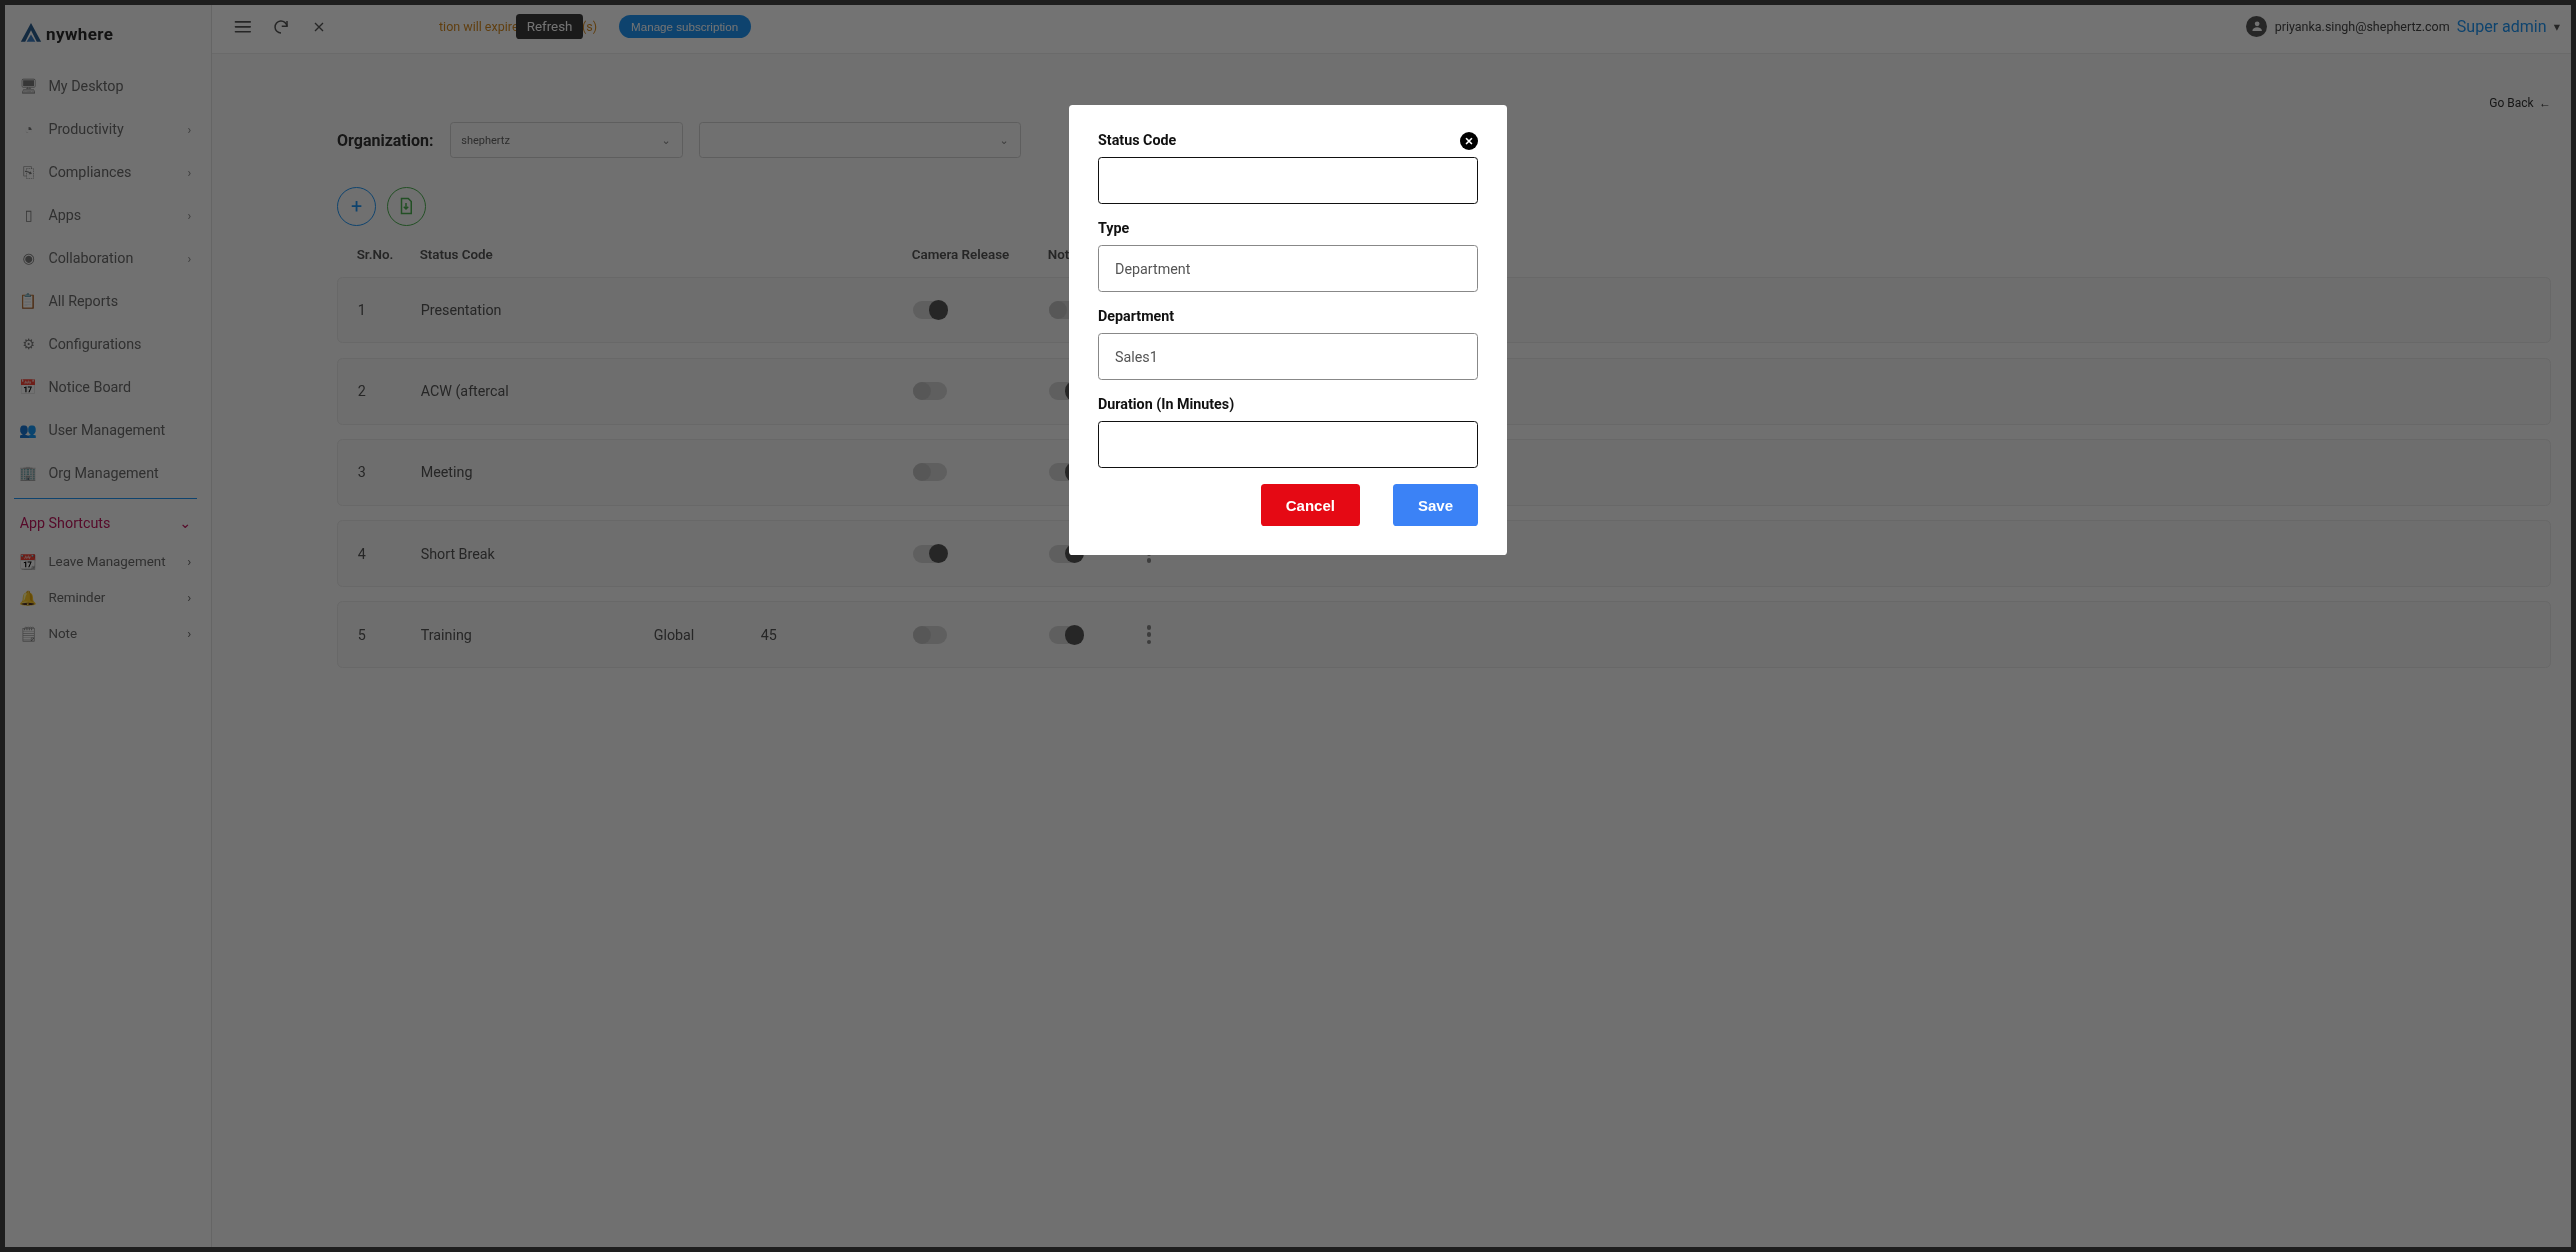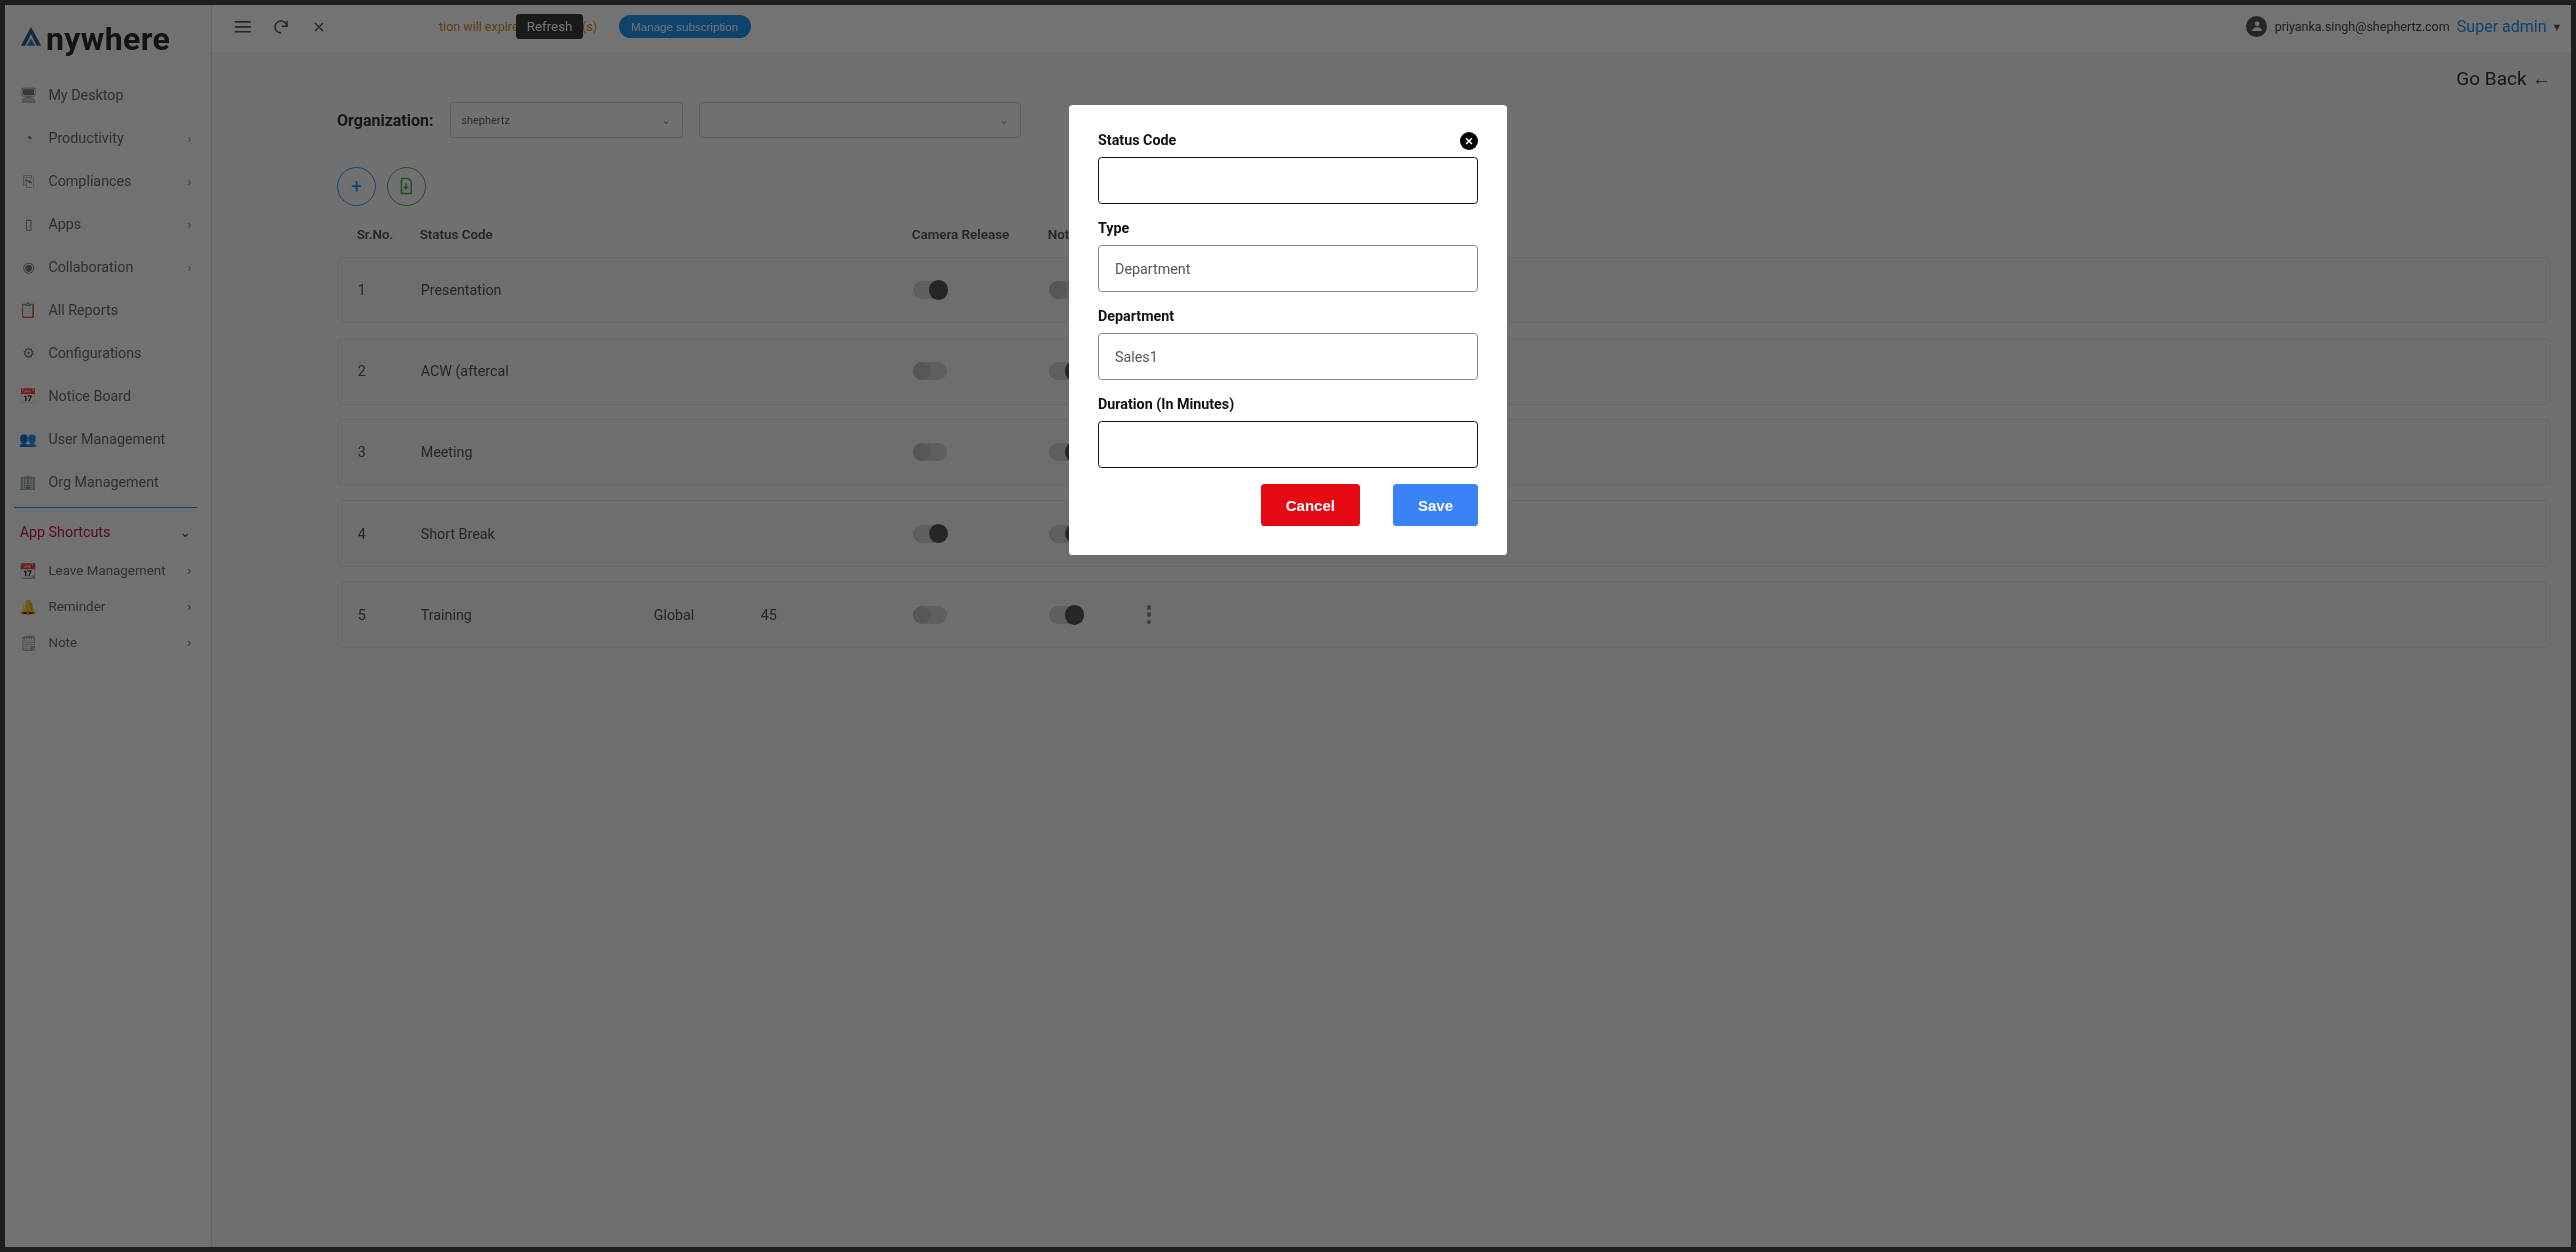--- a/index.html
+++ b/index.html
@@ -2,21 +2,21 @@
 <html style="font-size:14.3px"><head>
 <meta charset="utf-8">
 <style>
   * { box-sizing: border-box; margin: 0; padding: 0; }
   html, body { width: 100%; height: 100%; font-family: -apple-system, BlinkMacSystemFont, "Segoe UI", Roboto, Arial, sans-serif; background: #f9f9f9; overflow: hidden; }
   .app { display: flex; width: 100%; height: 100vh; position: relative; }
   
   
   .sidebar { width: 212px; background: #fafafa; border-right: 0.9px solid #e0e0e0; padding-top: 5.4px; overflow-y: auto; }
   .logo-wrap { padding: 14.3px 16px 16px; }
-  .logo { display:flex; align-items:center; color:#2b2b2b; font-weight:700; font-size:32px; gap:0; letter-spacing:0.4px;}
+  .logo { display:flex; align-items:center; color:#2b2b2b; font-weight:700; font-size:17px; gap:0; letter-spacing:0.4px;}
   .logo svg { height: 29px; }
   .nav { display:flex; flex-direction:column; }
   .nav-item { display:flex; align-items:center; padding: 12.5px 19.7px; color:#6b6b6b; font-size:14.3px; cursor:pointer; gap:10.7px;}
   .nav-item .chev { margin-left:auto; font-size:12.5px; color:#8a8a8a; }
   .section-divider{ height:0; border:0; border-top:0.9px solid #2196f3; margin: 3.6px 14.3px; }
   .shortcut-header{ display:flex; align-items:center; color:#be185d; font-weight:400; padding: 12.5px 19.7px; font-size:14.3px;}
   .shortcut-header .chev { margin-left:auto; }
   .sub-item{ display:flex; align-items:center; gap:10.7px; padding: 9px 19.7px; color:#6b6b6b; font-size:13.4px;}
   .sub-item .chev { margin-left:auto; }
   .ico { width:18px; height:18px; display:inline-flex; align-items:center; justify-content:center; font-size:14.3px; color:#7a7a7a;}
@@ -27,21 +27,21 @@
   .icon-btn { width:29px; height:29px; display:inline-flex; align-items:center; justify-content:center; border:none; background:transparent; cursor:pointer; color:#555;}
   .tooltip { position:absolute; left:304px; top:50%; transform:translateY(-50%); background:#3a3a3a; color:#fff; padding:5.4px 10.7px; border-radius:3.6px; font-size:13.4px;}
   .expiry { color:#d58b23; font-size:12.5px; margin-left:97px;}
   .pill { background:#2196f3; color:#fff; font-size:11.6px; padding:5.4px 12.5px; border-radius:18px; margin-left:12.5px; cursor:pointer; border:none;}
   .right-user { margin-left:auto; display:flex; align-items:center; gap:7.2px; color:#444; font-size:12.5px;}
   .role { color:#2196f3; font-size:16px;}
   .avatar-ico{ width:21.5px; height:21.5px; background:#555; border-radius:50%; display:inline-flex; align-items:center; justify-content:center; color:#fff;}
   
   .content{ flex:1; overflow:auto; padding: 0 25px 21.5px; }
   .goback-row{ display:flex; justify-content:flex-end; padding: 12.5px 0 9px;}
-  .goback{ color:#333; font-size:19px; display:flex; align-items:center; gap:5.4px; cursor:pointer;}
+  .goback{ color:#333; font-size:12px; display:flex; align-items:center; gap:5.4px; cursor:pointer;margin-top:29px;}
   
   .filters-row{ display:flex; align-items:center; gap:16px; padding: 3.6px 0 10.7px 100px;}
   .filter-label{ font-weight:700; color:#333; font-size:16px;}
   .sel { height:36px; min-width:233px; border:0.9px solid #d0d0d0; border-radius:3.6px; padding: 0 10.7px; font-size:11px; color:#666; display:flex; align-items:center; justify-content:space-between;}
   .sel .chev { color:#888; }
   
   .toolbar-row{ display:flex; align-items:center; gap:10.7px; padding: 18px 0 21.5px 100px; }
   .circle-btn{ width:39px; height:39px; border-radius:50%; display:inline-flex; align-items:center; justify-content:center; font-size:19.7px; cursor:pointer;}
   .circle-add{ border:1.8px solid #2196f3; color:#2196f3; }
   .circle-export{ border:1.8px solid #4caf50; color:#4caf50; font-size:16px;}

